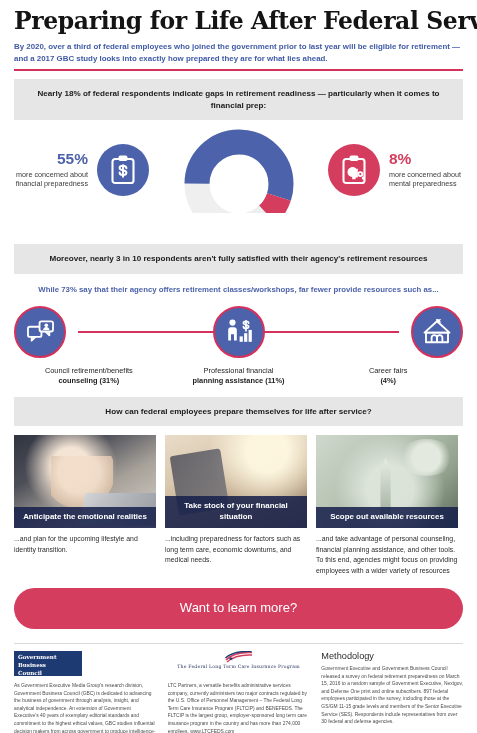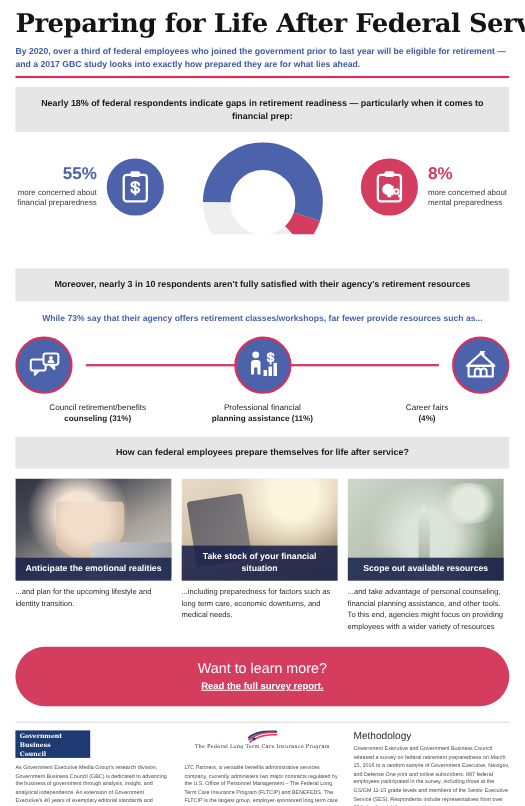--- a/index.html
+++ b/index.html
@@ -351,21 +351,20 @@
           <div class="card-body">...and take advantage of personal counseling, financial planning assistance, and other tools. To this end, agencies might focus on providing employees with a wider variety of resources</div>
         </div>
 
       </div>
     </div>
   </div>
 
   <div class="cta-wrap">
     <div class="cta">
       <div class="cta-l1">Want to learn more?</div>
-      <div class="cta-l2">Read the full survey report.</div>
     </div>
   </div>
 
   <div class="footdiv"></div>
   <div class="footer">
 
     <div class="fcol">
       <div class="gbc-logo">
         <div>Government</div>
         <div>Business</div>

